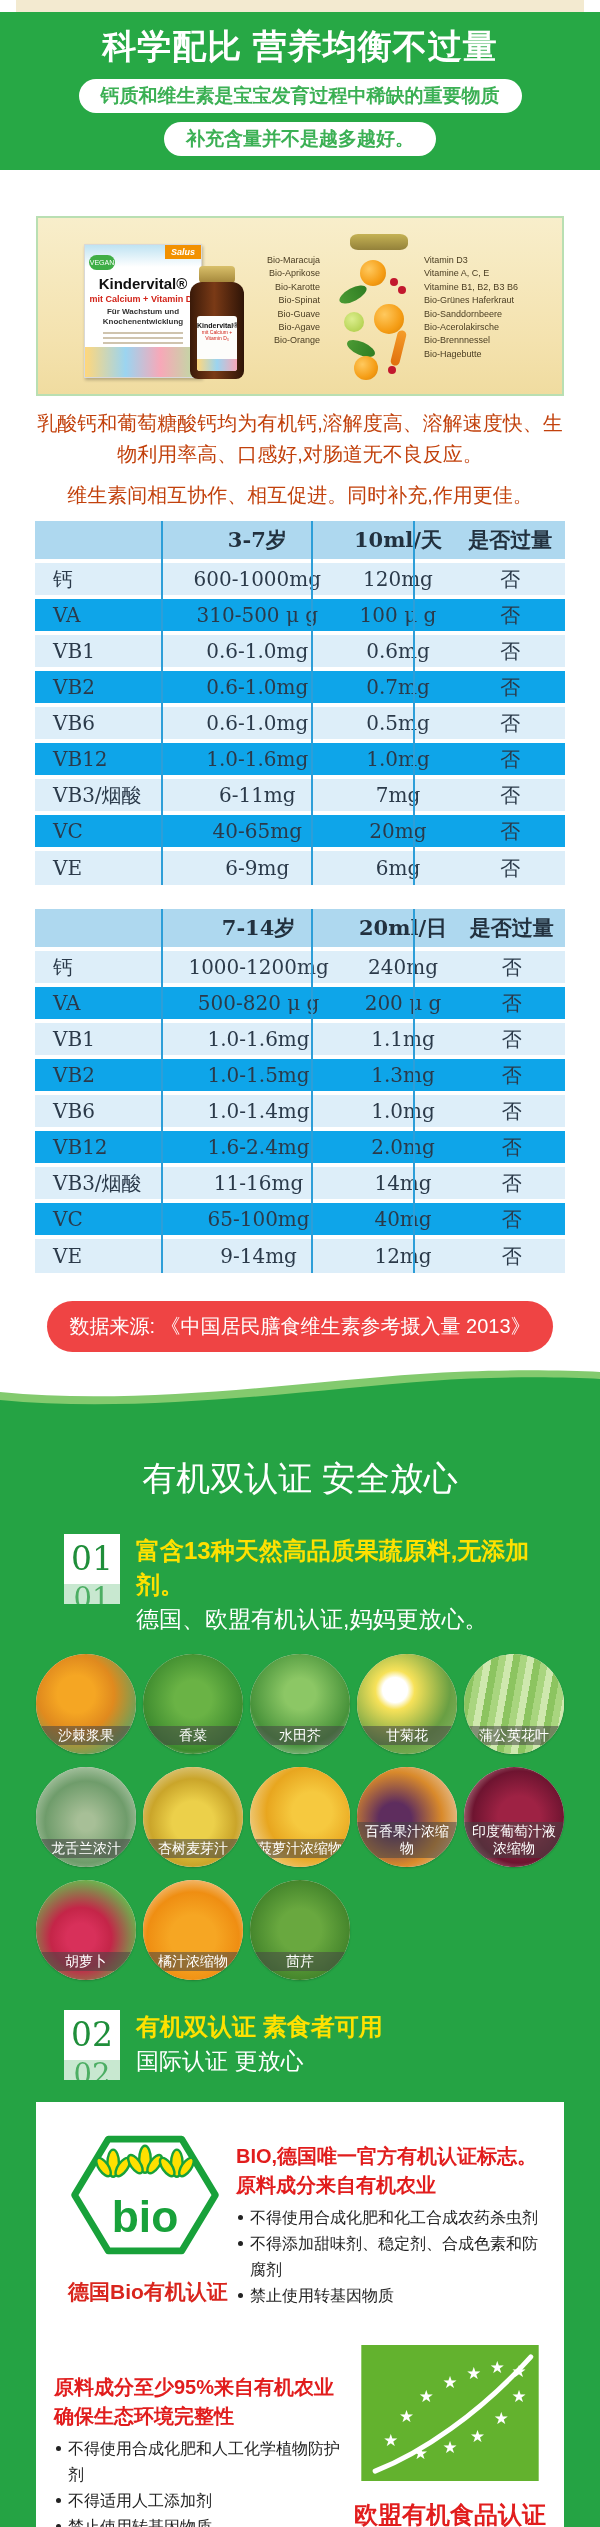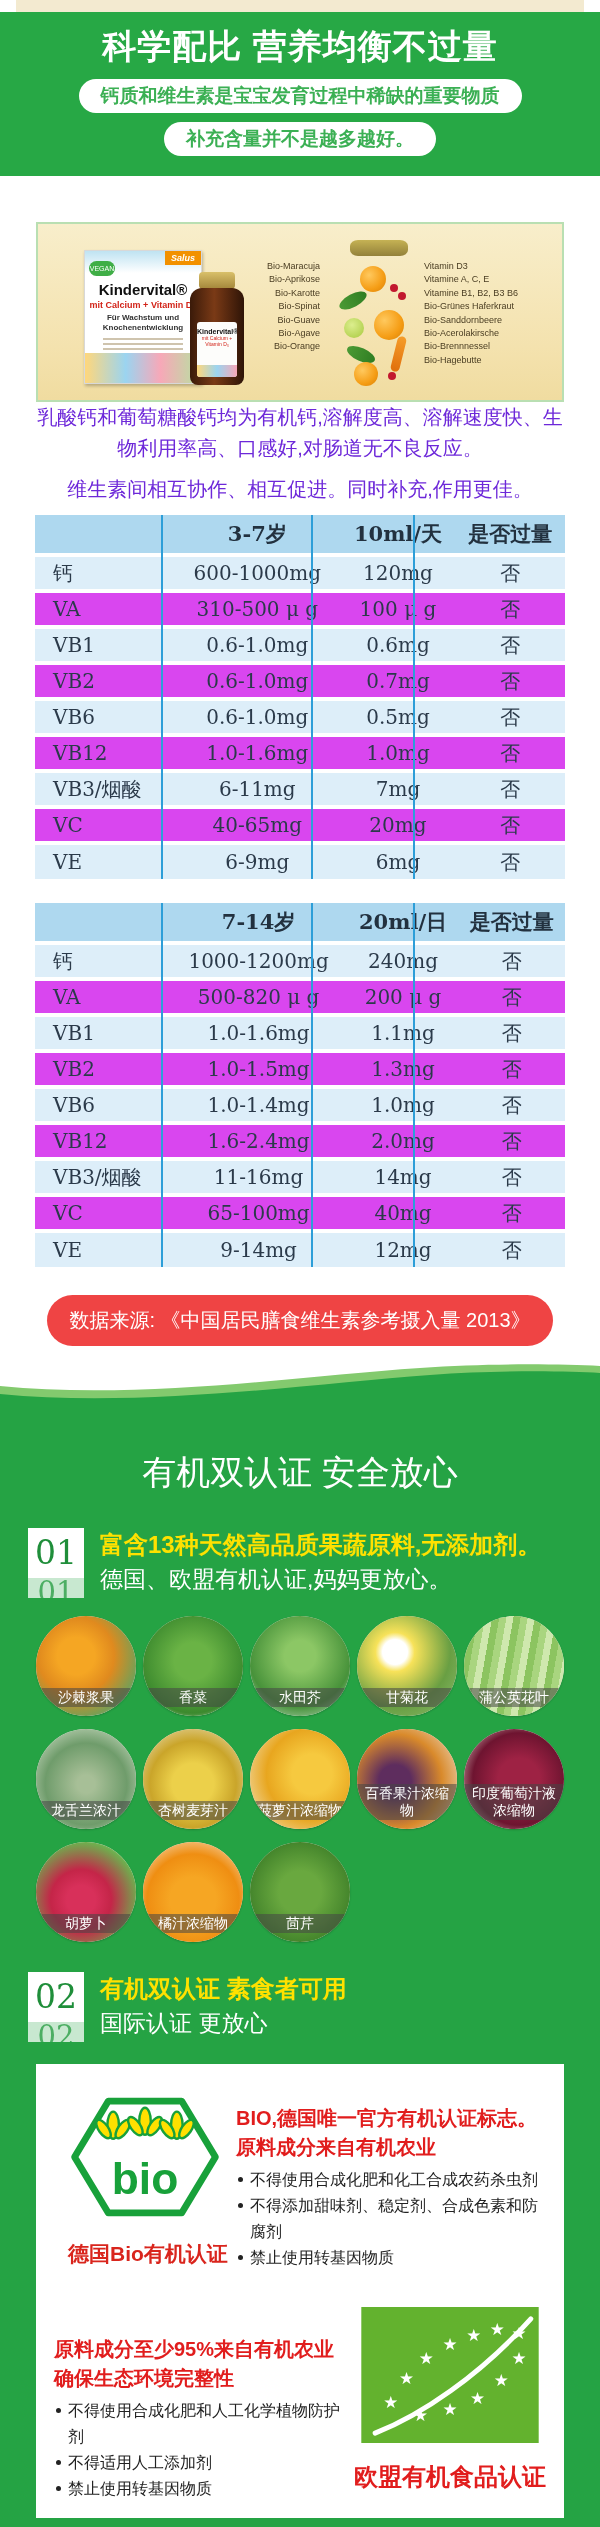--- a/index.html
+++ b/index.html
@@ -3,21 +3,21 @@
 <meta charset="utf-8">
 <style>
   * { box-sizing: border-box; margin:0; padding:0; }
   body { background:#fff; font-family:"Liberation Sans", sans-serif; }
   .page { width:600px; margin:0 auto; background:#fff; overflow:hidden; }
 
   
   .top-strip { height:12px; margin:0 16px; background:#f3ead0; }
 
   
-  .hero { background:#27a845; padding:12px 0 20px; }
+  .hero { background:#27a845; padding:12px 0 14px; }
   .hero h1 { color:#fff; font-size:34px; font-weight:bold; text-align:center; letter-spacing:1px; }
   .pill { display:table; margin:9px auto 0; background:#fff; color:#3bb054; font-size:19px; font-weight:bold; border-radius:999px; padding:4px 22px; white-space:nowrap; }
 
   
   .banner { margin:46px 36px 0; height:180px; border:2px solid #b9dfb2; background:linear-gradient(180deg,#f8eecb 0%,#f4e2ae 70%,#f0dca0 100%); position:relative; }
   .pbox { position:absolute; left:46px; top:26px; width:118px; height:134px; background:#fff; border:1px solid #d8d8d8; box-shadow:1px 2px 3px rgba(0,0,0,.25); overflow:hidden; }
   .pbox-top { height:22px; background:linear-gradient(180deg,#bfe3f2,#ffffff); position:relative; }
   .salus-tab { position:absolute; right:0; top:0; background:#f29100; color:#fff; font-size:9px; font-style:italic; font-weight:bold; padding:2px 6px; }
   .vegan { position:absolute; left:4px; top:10px; width:26px; height:15px; background:#3fae46; color:#fff; font-size:7px; line-height:15px; text-align:center; border-radius:8px; }
   .pbox-title { font-size:15px; font-weight:bold; color:#111; text-align:center; margin-top:8px; }
@@ -39,44 +39,44 @@
   .forange { width:26px; height:26px; border-radius:50%; background:radial-gradient(circle at 35% 35%,#ffc95e,#f59d15 60%,#d87f05); }
   .fleaf { width:30px; height:13px; border-radius:50%; background:linear-gradient(90deg,#4b9a34,#2f7d22); }
   .fberry { width:8px; height:8px; border-radius:50%; background:#c2182e; }
   .fapple { width:20px; height:20px; border-radius:50%; background:radial-gradient(circle at 40% 35%,#dcee8e,#a8c93f); }
   .fcarrot { width:9px; height:36px; border-radius:5px; background:linear-gradient(180deg,#f59d2a,#e06f0c); }
   .ing-col { position:absolute; top:36px; font-size:9px; color:#4a3d22; line-height:13.4px; }
   .ing-col.left { left:136px; width:146px; text-align:right; }
   .ing-col.right { left:386px; width:142px; text-align:left; }
 
   
-  .intro { margin:0 28px 0; text-align:center; color:#6d28d9; font-size:20px; line-height:31px; }
+  .intro { margin:12px 28px 0; text-align:center; color:#c2410c; font-size:20px; line-height:31px; }
   .intro p + p { margin-top:10px; }
 
   
   .twrap { position:relative; width:530px; margin:10px auto 0; font-family:"DejaVu Serif","Liberation Serif",serif; }
   .twrap.second { margin-top:24px; }
   .ntable { width:100%; border-collapse:collapse; }
   .ntable th { height:40px; background:#aed8ef; font-size:21px; font-weight:bold; color:#22313f; text-align:center; }
   .ntable td { height:36px; font-size:20px; color:#2b3a4a; text-align:center; border-top:4px solid #fff; }
   .ntable td.c0 { text-align:left; padding-left:18px; }
   .ntable tr.light td { background:#ddeef9; }
-  .ntable tr.mid td { background:#d946ef; }
+  .ntable tr.mid td { background:#0ea5e9; }
   .vline { position:absolute; top:0; bottom:0; width:2px; background:#2d9ed8; }
   .v1 { left:126px; } .v2 { left:276px; } .v3 { left:378px; }
 
   
   .source-pill { display:table; margin:28px auto 0; background:#ef4444; color:#fff; font-size:20px; padding:12px 22px; border-radius:30px; }
 
   
   .wave { display:block; margin-top:18px; width:600px; height:42px; }
 
   .green { background:#25a344; padding-bottom:12px; }
   .green h2 { color:#fff; font-size:34px; font-weight:normal; text-align:center; padding:44px 0 32px; }
-  .point { display:flex; align-items:flex-start; margin-left:28px; margin-right:30px; gap:16px; }
+  .point { display:flex; align-items:flex-start; margin-left:64px; margin-right:30px; gap:16px; }
   .point.second { margin-top:30px; }
   .badge { width:56px; flex:0 0 56px; }
   .badge-box { background:#fff; color:#1f8e3a; font-size:33px; font-family:"DejaVu Serif",serif; width:56px; height:50px; line-height:50px; text-align:center; }
   .badge-ghost { width:56px; height:20px; overflow:hidden; text-align:center; background:rgba(255,255,255,.75); color:#4cae63; font-size:29px; line-height:29px; font-family:"DejaVu Serif",serif; }
   .pt-yellow { color:#ffe100; font-size:24px; font-weight:bold; line-height:34px; }
   .pt-white { color:#fff; font-size:23px; line-height:34px; }
 
   
   .circle-grid { display:flex; flex-wrap:wrap; column-gap:7px; row-gap:13px; padding:18px 36px 0; }
   .circle { width:100px; height:100px; border-radius:50%; overflow:hidden; position:relative; background:#eee; box-shadow:0 1px 2px rgba(0,0,0,.2); }

